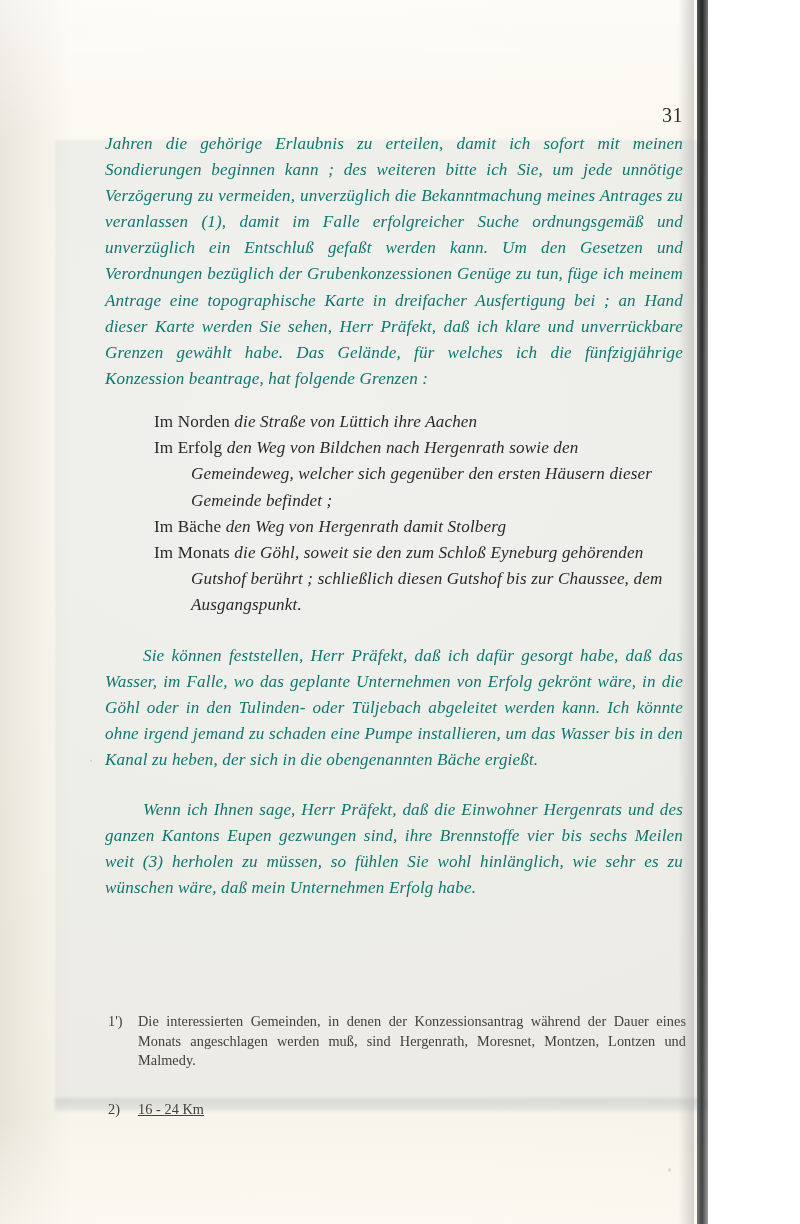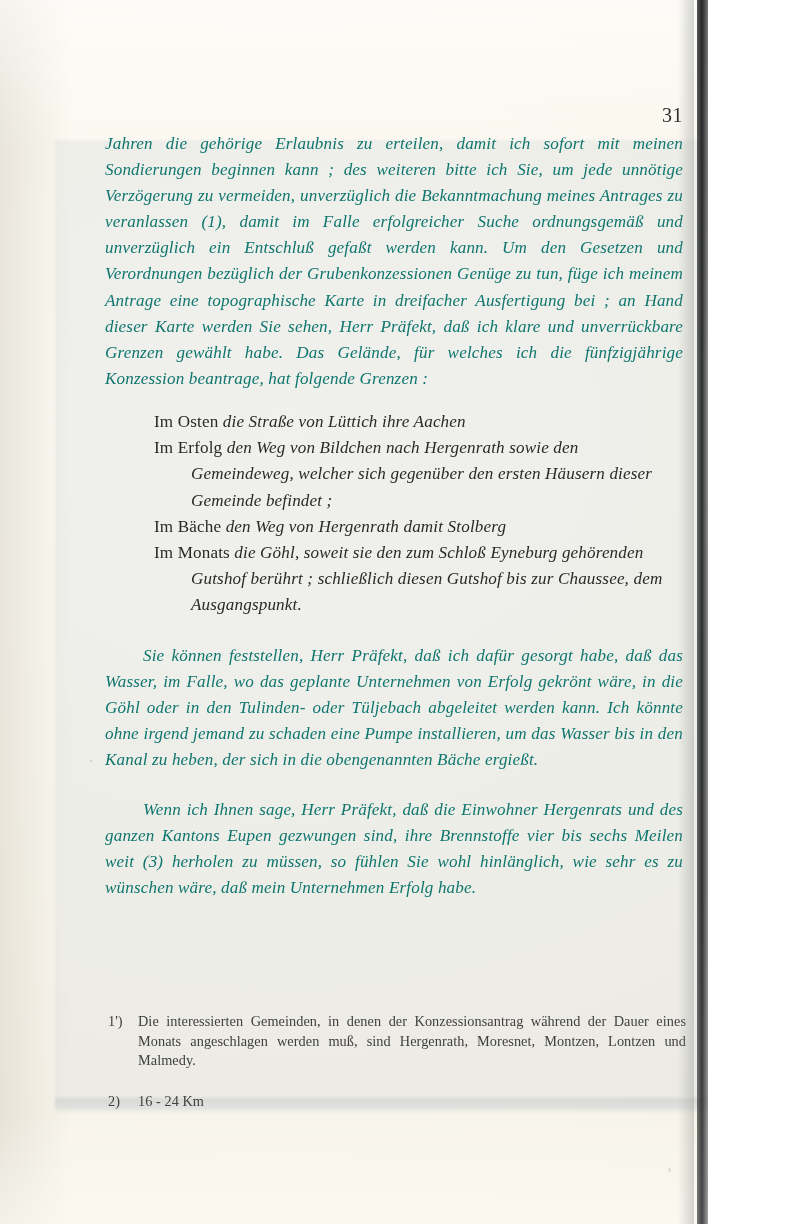--- a/index.html
+++ b/index.html
@@ -168,21 +168,21 @@
   .fn {
     font-style: normal;
     font-size: 14.3px;
     line-height: 19.6px;
     color: #404040;
     padding-left: 30px;
     text-indent: -30px;
     text-align: justify;
     letter-spacing: 0.05px;
   }
-  .fn + .fn { margin-top: 21px; }
+  .fn + .fn { margin-top: 29px; text-decoration: underline; }
   .fn-marker {
     display: inline-block;
     width: 30px;
     text-indent: 0;
   }
   .fn.no-justify { text-align: left; }
 </style>
 </head>
 <body>
 
@@ -201,21 +201,21 @@
   <div class="speck" style="left:668px; top:1168px; width:3px; height:4px;"></div>
 
   <div class="folio">31</div>
 
   <div class="body-block">
 
     <p class="para">Jahren die gehörige Erlaubnis zu erteilen, damit ich sofort mit meinen Sondierungen beginnen kann ; des weiteren bitte ich Sie, um jede unnötige Verzögerung zu vermeiden, unverzüglich die Bekanntmachung meines Antrages zu veranlassen (1), damit im Falle erfolgreicher Suche ordnungsgemäß und unverzüglich ein Entschluß gefaßt werden kann. Um den Gesetzen und Verordnungen bezüglich der Grubenkonzessionen Genüge zu tun, füge ich meinem Antrage eine topographische Karte in dreifacher Ausfertigung bei ; an Hand dieser Karte werden Sie sehen, Herr Präfekt, daß ich klare und unverrückbare Grenzen gewählt habe. Das Gelände, für welches ich die fünfzigjährige Konzession beantrage, hat folgende Grenzen :</p>
 
     <ul class="boundary-list">
       <li>
-        <span class="roman">Im</span><span class="roman">&nbsp;</span><span class="roman">Osten</span>
+        <span class="roman">Im</span><span class="roman">&nbsp;</span><span class="roman">Norden</span>
         <span>die Straße von Lüttich ihre Aachen</span>
       </li>
       <li>
         <span class="roman">Im</span><span class="roman">&nbsp;</span><span class="roman">Erfolg</span>
         <span>den Weg von Bildchen nach Hergenrath sowie den Gemeindeweg, welcher sich gegenüber den ersten Häusern dieser Gemeinde befindet ;</span>
       </li>
       <li>
         <span class="roman">Im</span><span class="roman">&nbsp;</span><span class="roman">Bäche</span>
         <span>den Weg von Hergenrath damit Stolberg</span>
       </li>

